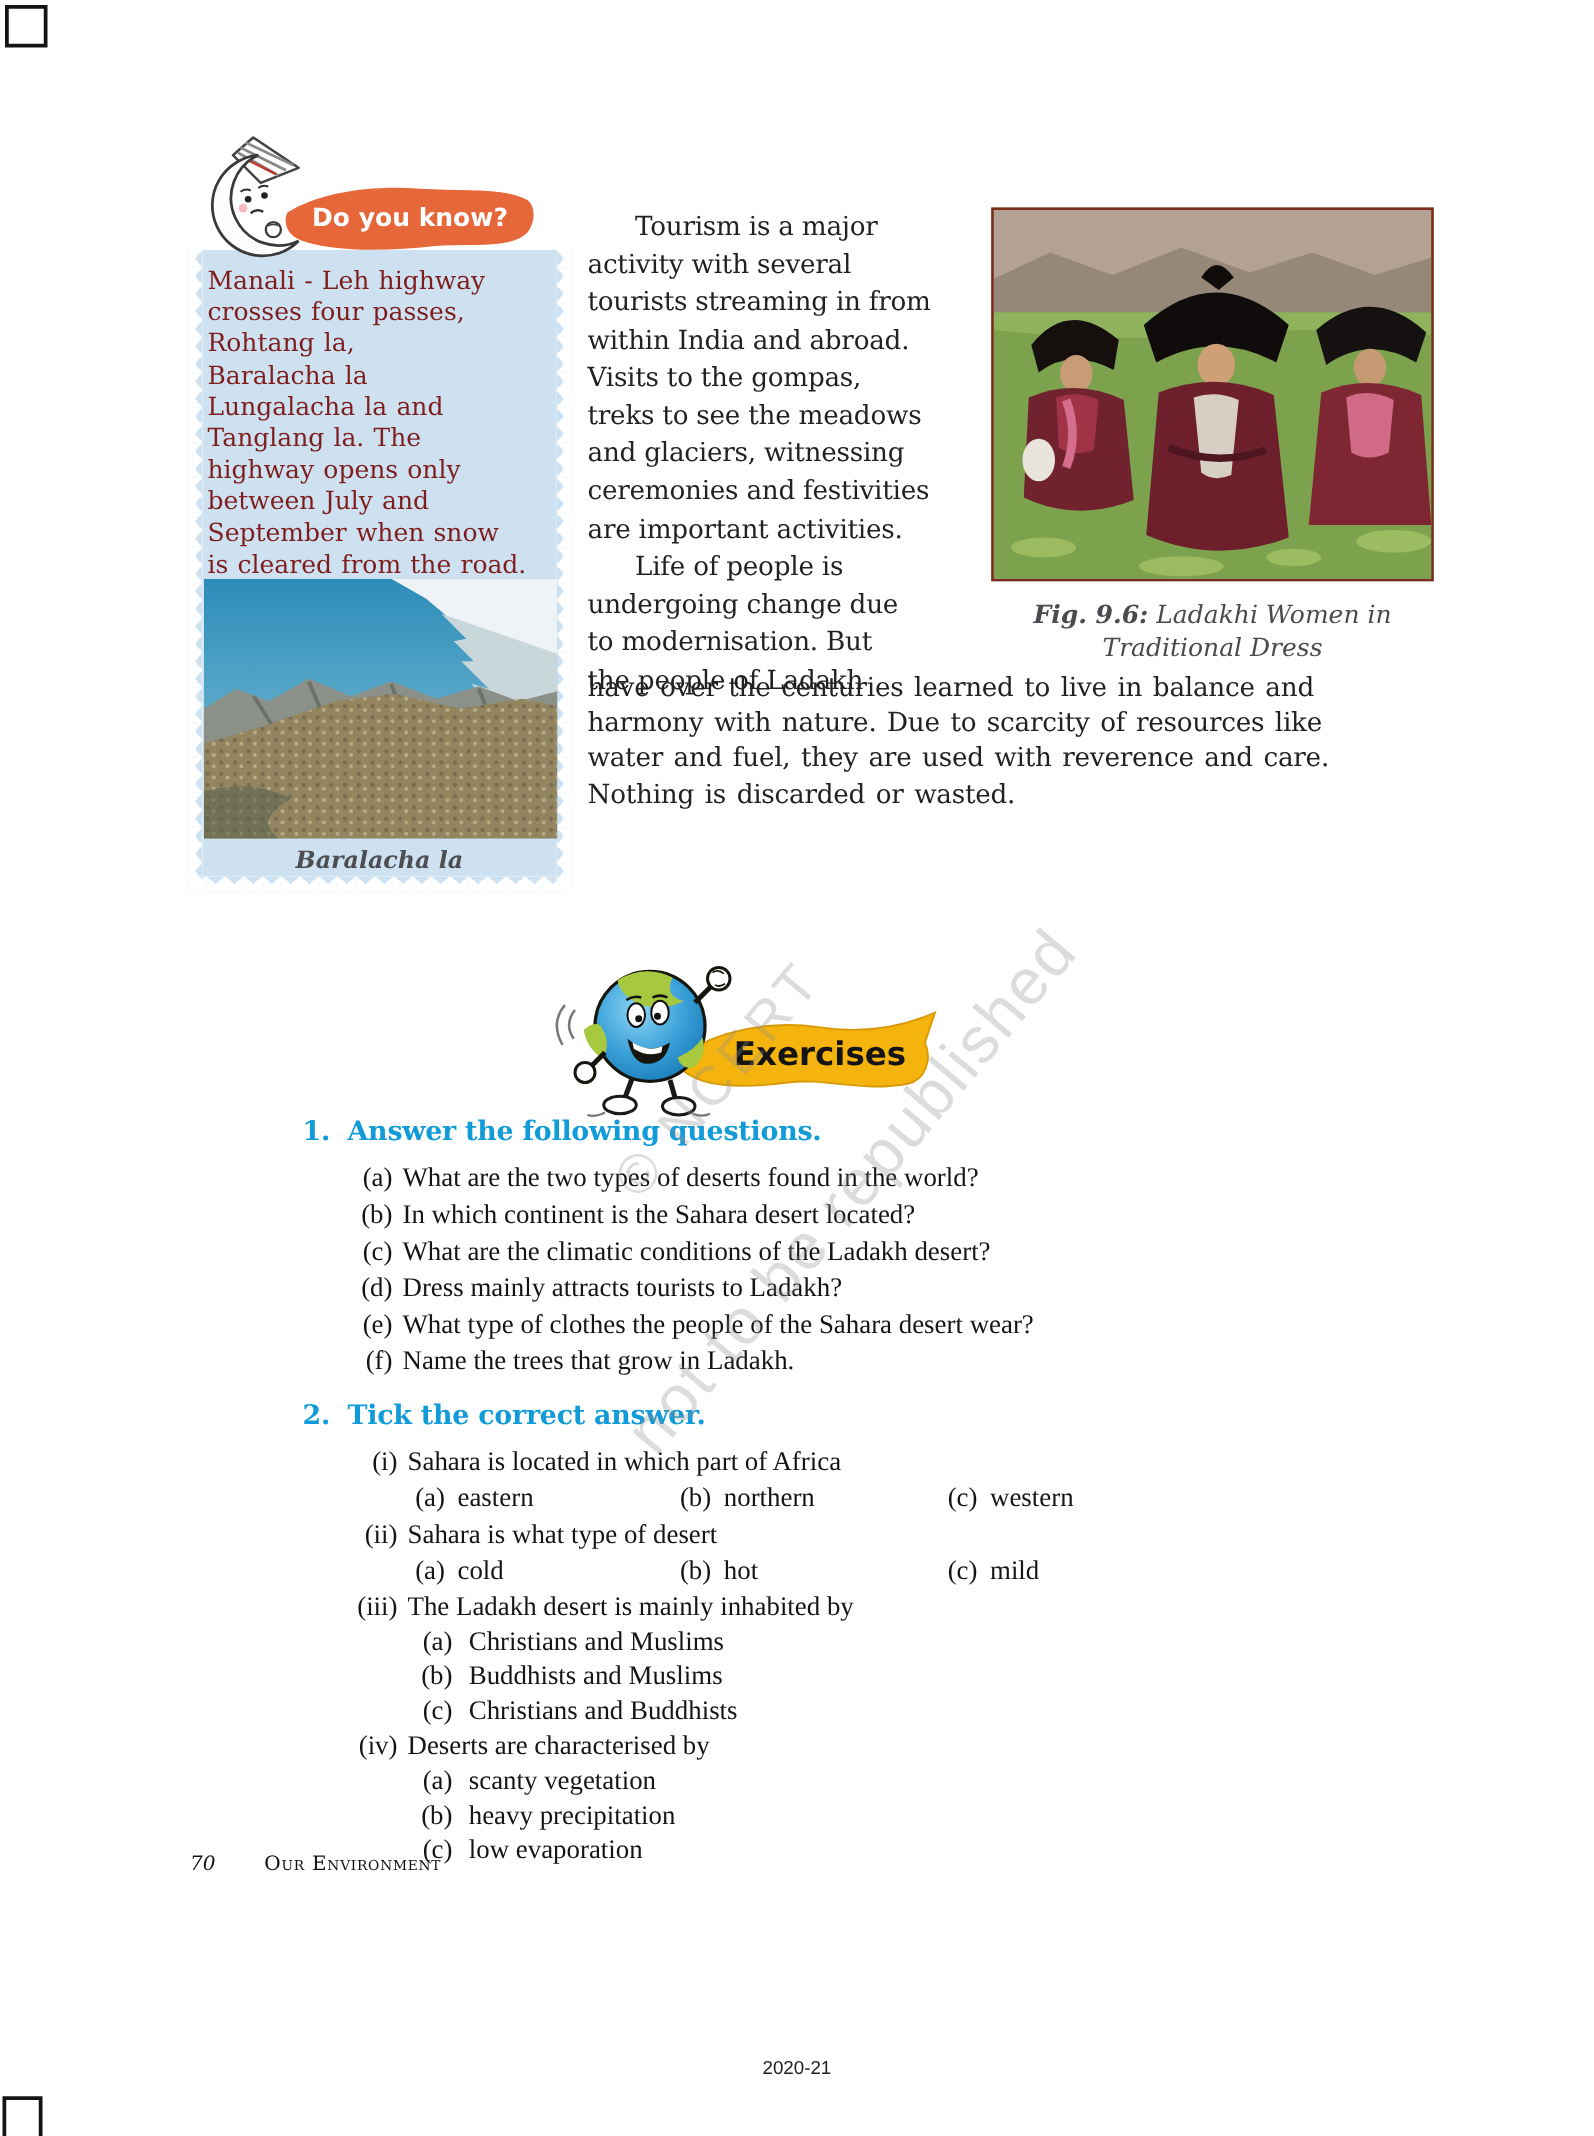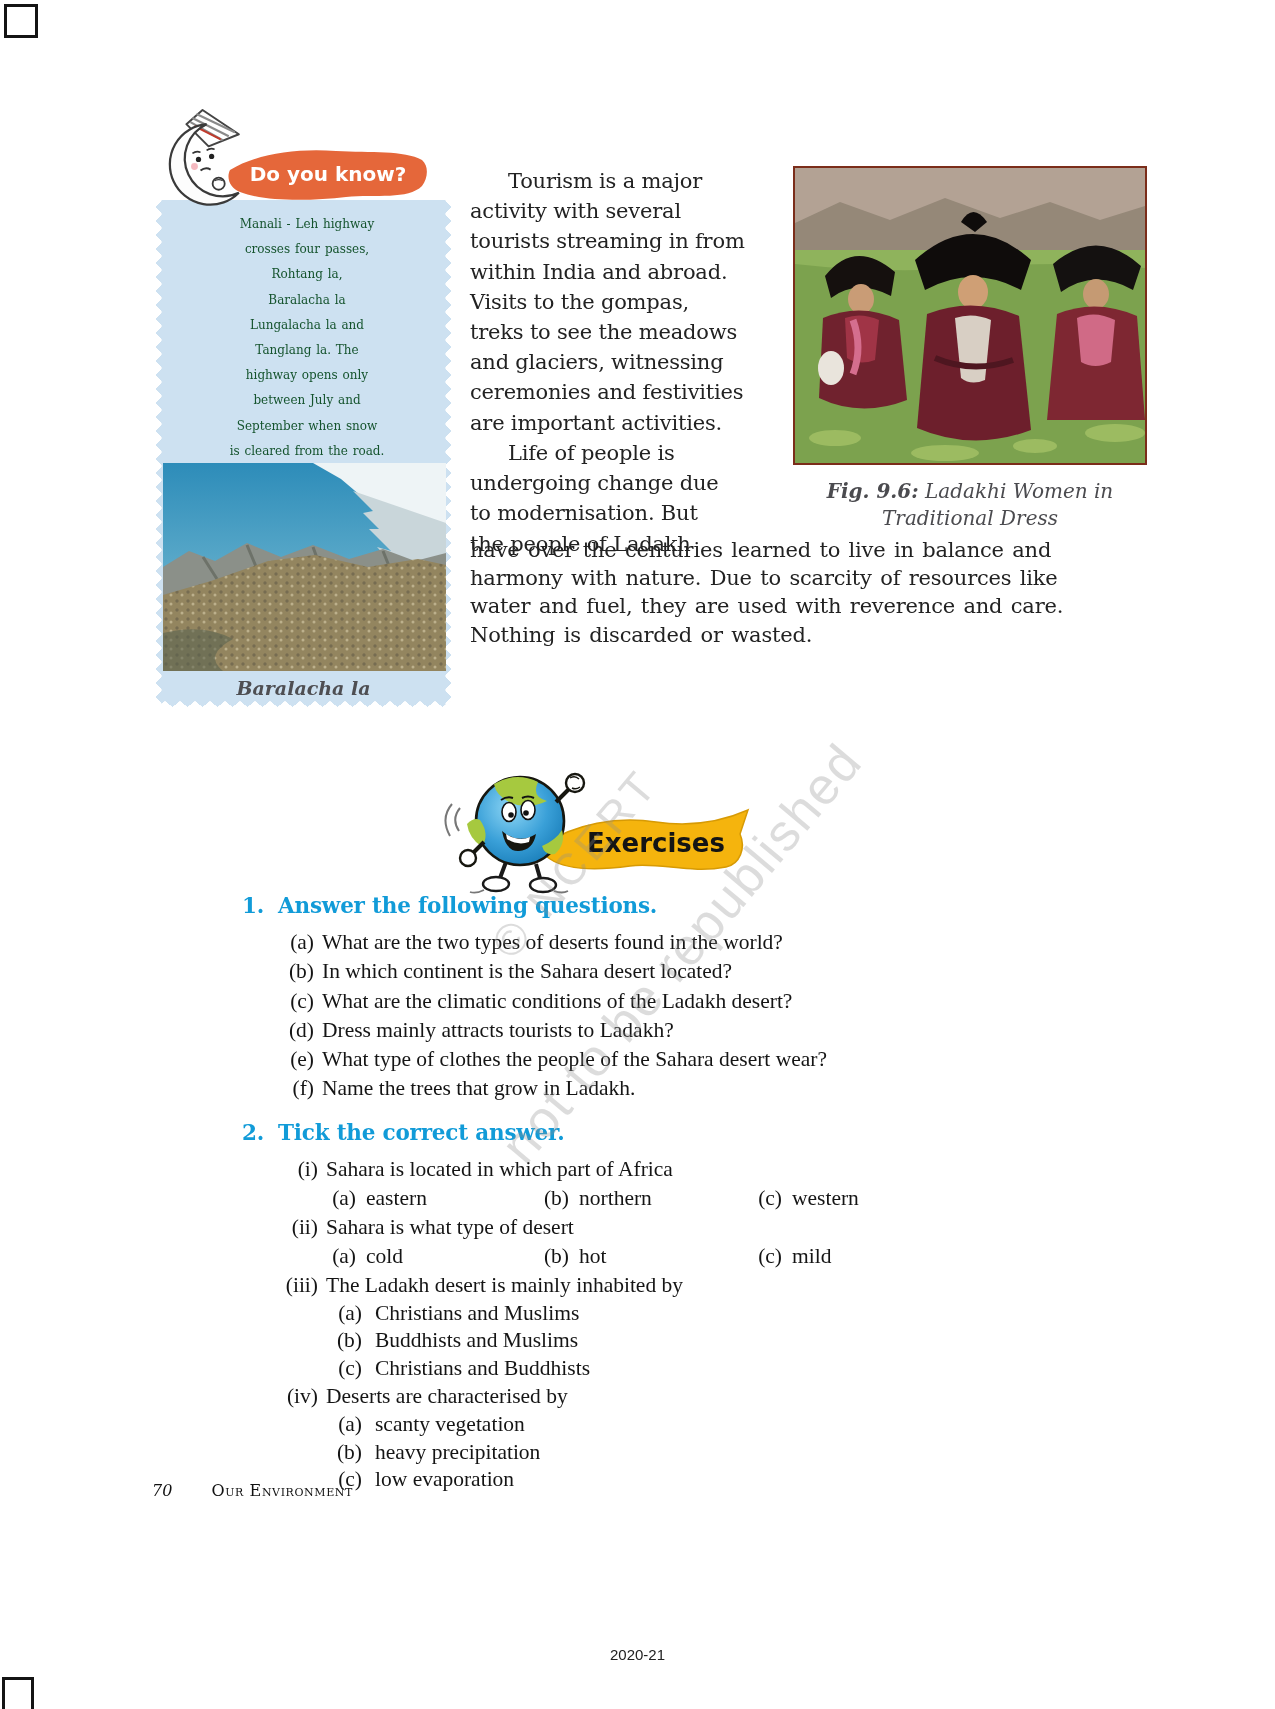--- a/index.html
+++ b/index.html
@@ -16,22 +16,22 @@
   .tear-l,.tear-r{position:absolute;top:0;bottom:0;width:12px;}
   .tear-l{left:0;background:
       linear-gradient(to bottom right,#fff 49.5%,rgba(0,0,0,0) 50%) 0 0/12px 14px repeat-y,
       linear-gradient(to top right,#fff 49.5%,rgba(0,0,0,0) 50%) 0 0/12px 14px repeat-y;}
   .tear-r{right:0;background:
       linear-gradient(to bottom left,#fff 49.5%,rgba(0,0,0,0) 50%) 0 0/12px 14px repeat-y,
       linear-gradient(to top left,#fff 49.5%,rgba(0,0,0,0) 50%) 0 0/12px 14px repeat-y;}
   .tear-b{position:absolute;left:0;right:0;bottom:0;height:12px;background:
       linear-gradient(to top right,#fff 49.5%,rgba(0,0,0,0) 50%) 0 0/15px 12px repeat-x,
       linear-gradient(to top left,#fff 49.5%,rgba(0,0,0,0) 50%) 0 0/15px 12px repeat-x;}
-  .dyk-text{position:absolute;left:16px;top:12px;width:282px;font-size:12px;line-height:25.2px;
-            color:#14532d;white-space:pre-line;word-spacing:1px;text-align:center;}
+  .dyk-text{position:absolute;left:16px;top:12px;width:282px;font-size:20px;line-height:25.2px;
+            color:#7f1d1d;white-space:pre-line;word-spacing:1px;}
   .dyk-photo{position:absolute;left:13px;top:263px;width:283px;height:208px;overflow:hidden;}
   .dyk-photo svg{display:block;width:100%;height:100%;}
   .dyk-caption{position:absolute;left:0;top:477px;width:100%;text-align:center;
                font-size:19px;font-weight:bold;font-style:italic;color:#4e4e52;}
   .moon{position:absolute;left:146px;top:106px;width:106px;height:116px;z-index:3;}
   .dyk-ribbon{position:absolute;left:226px;top:144px;width:206px;height:66px;z-index:2;}
 
   
   .col-para{position:absolute;left:470px;width:314px;font-size:21px;line-height:30.2px;
             white-space:pre-line;color:#222;text-indent:38px;letter-spacing:-0.2px;}

